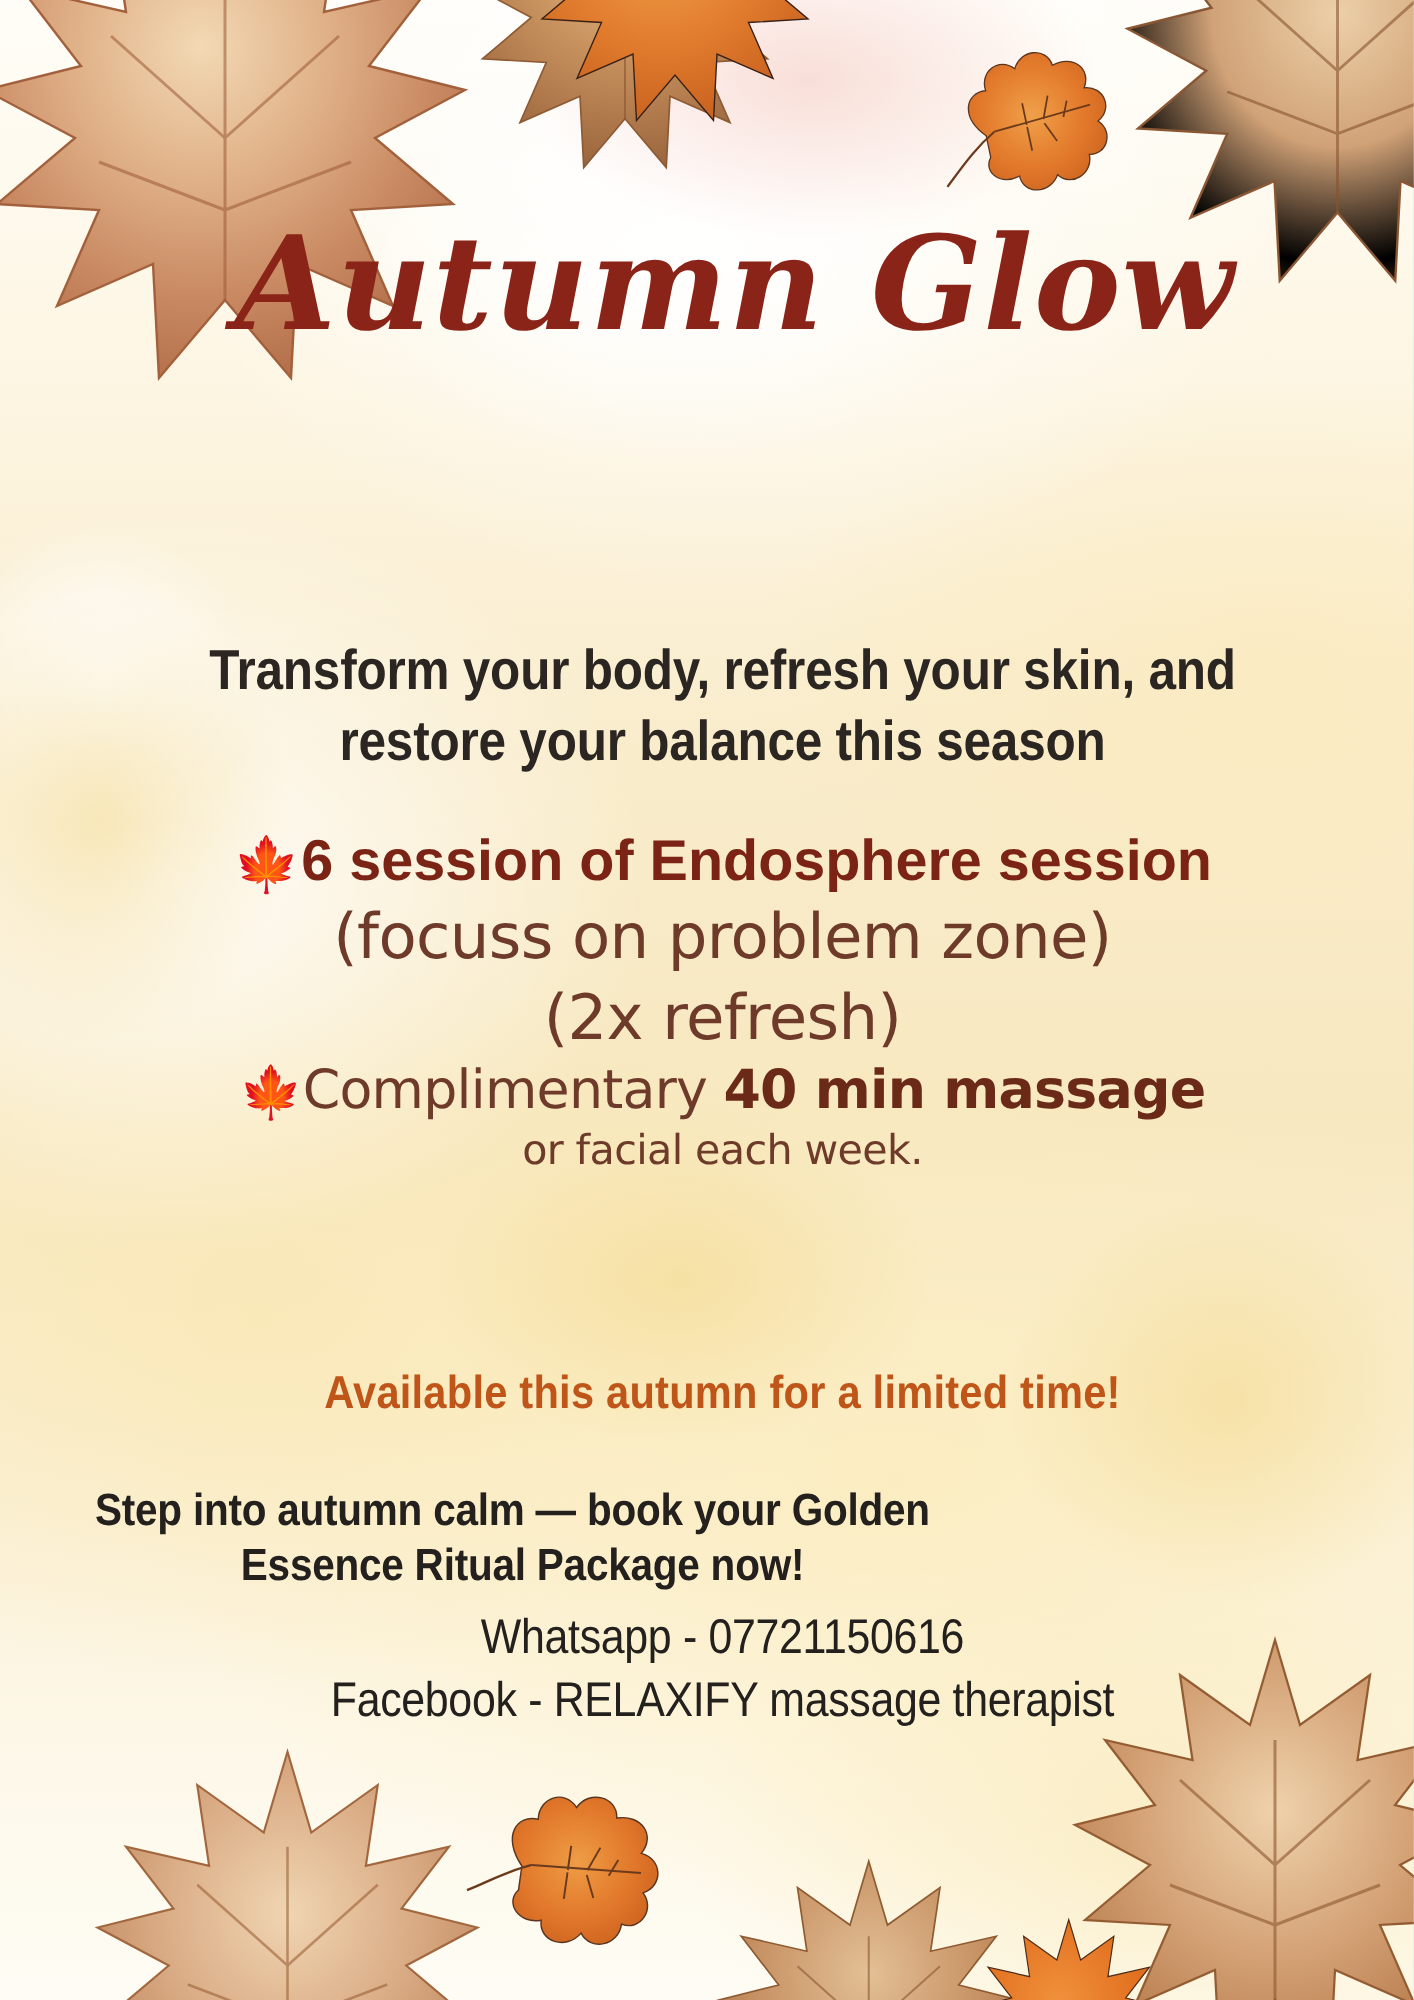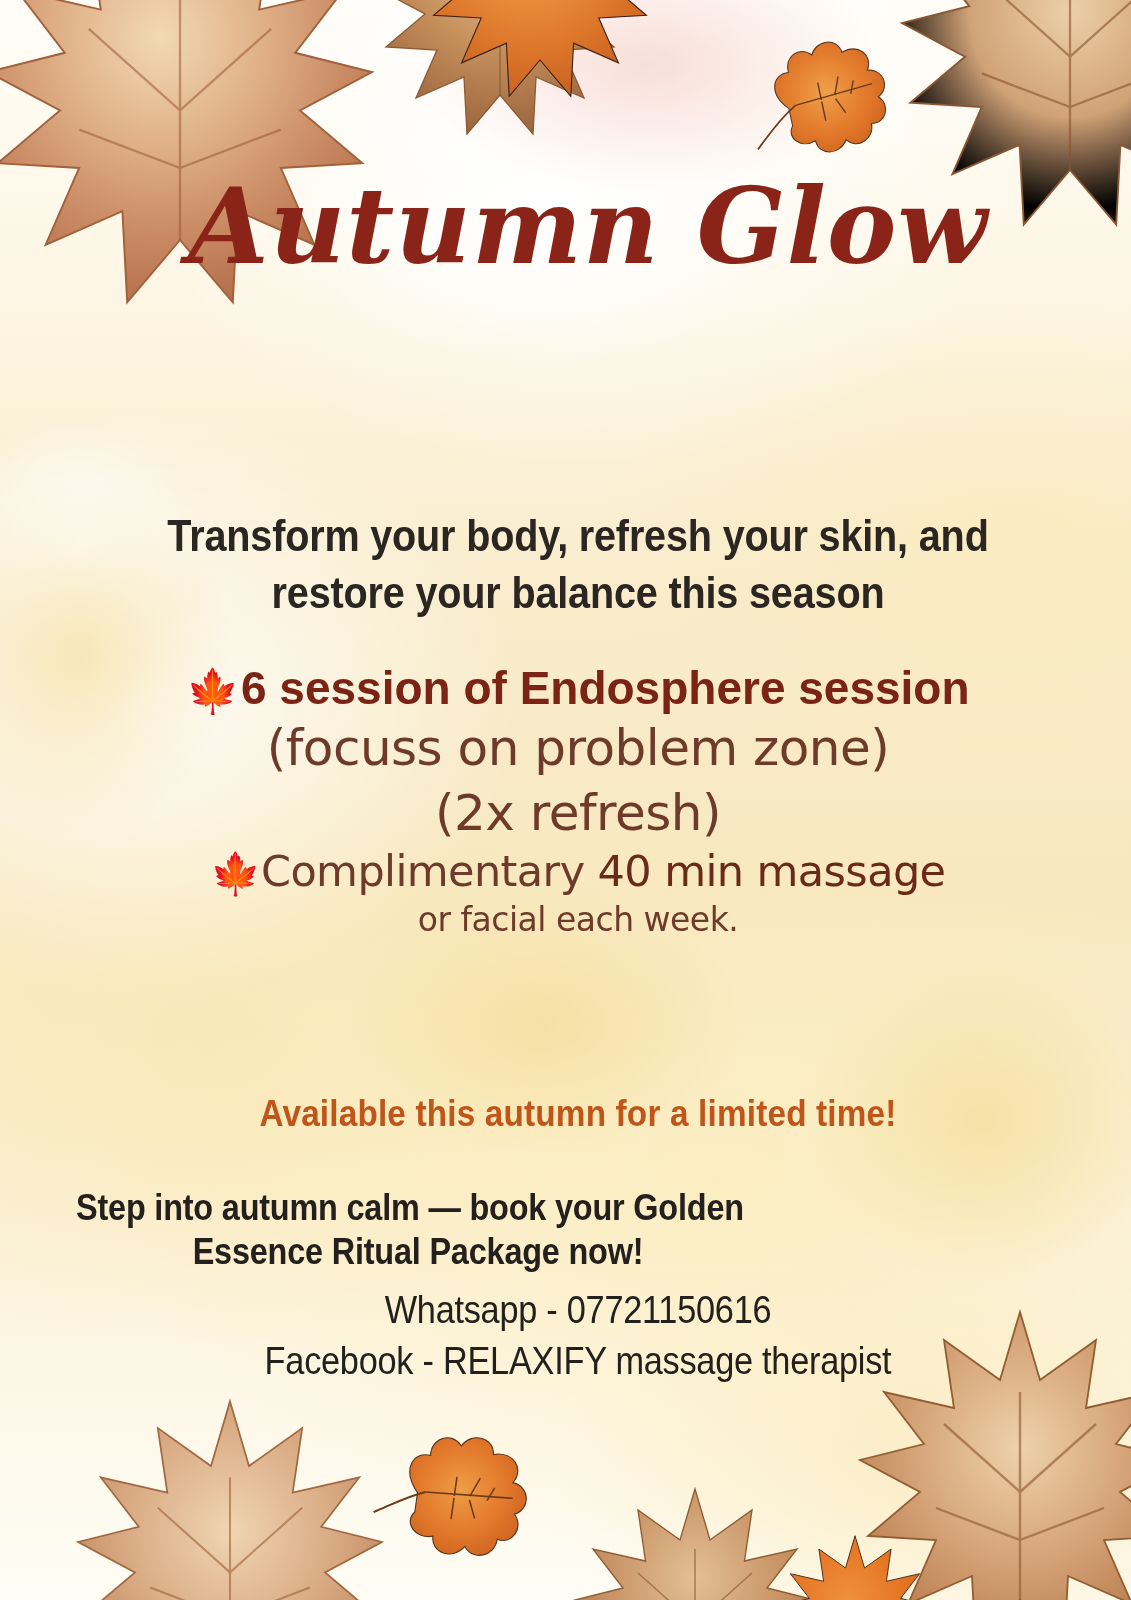--- a/index.html
+++ b/index.html
@@ -153,21 +153,21 @@
     line-height: 1.18;
     letter-spacing: -0.6px;
     white-space: nowrap;
   }
   .offer-mixed .leaf-bullet {
     color: #D8283F;
     font-size: 41px;
     vertical-align: -2px;
   }
   .offer-mixed b {
-    font-weight: 400;
+    font-weight: 700;
     color: #6B2A18;
   }
   .offer-tail {
     font-family: "DejaVu Sans", sans-serif;
     font-weight: 400;
     font-size: 33px;
     color: #6E3A2A;
     line-height: 1.30;
     letter-spacing: -0.5px;
   }

